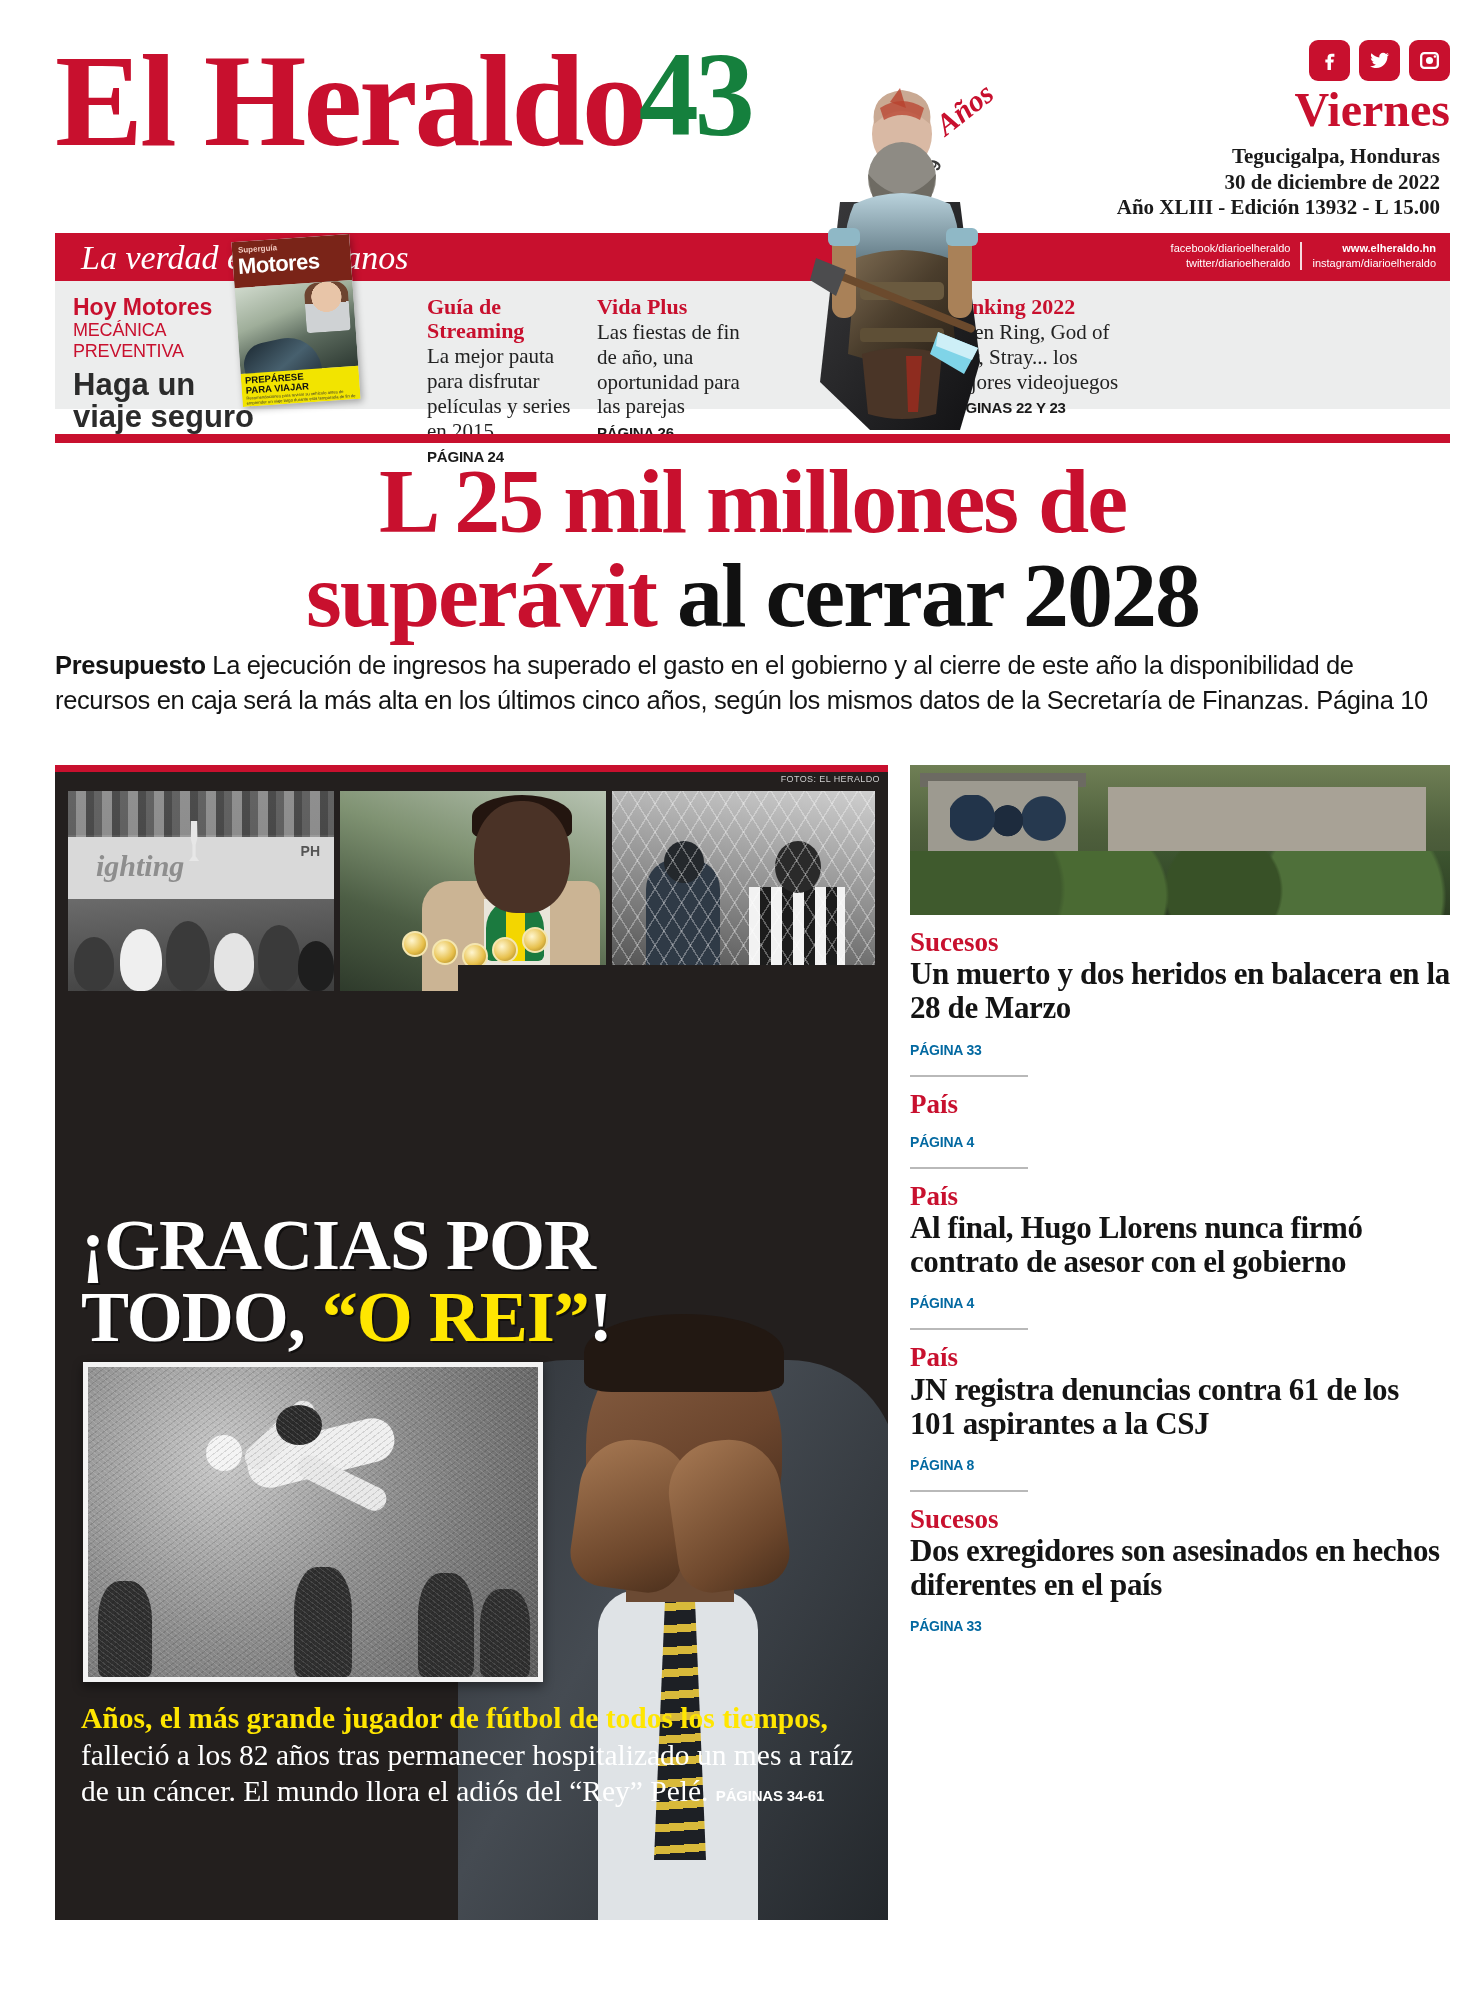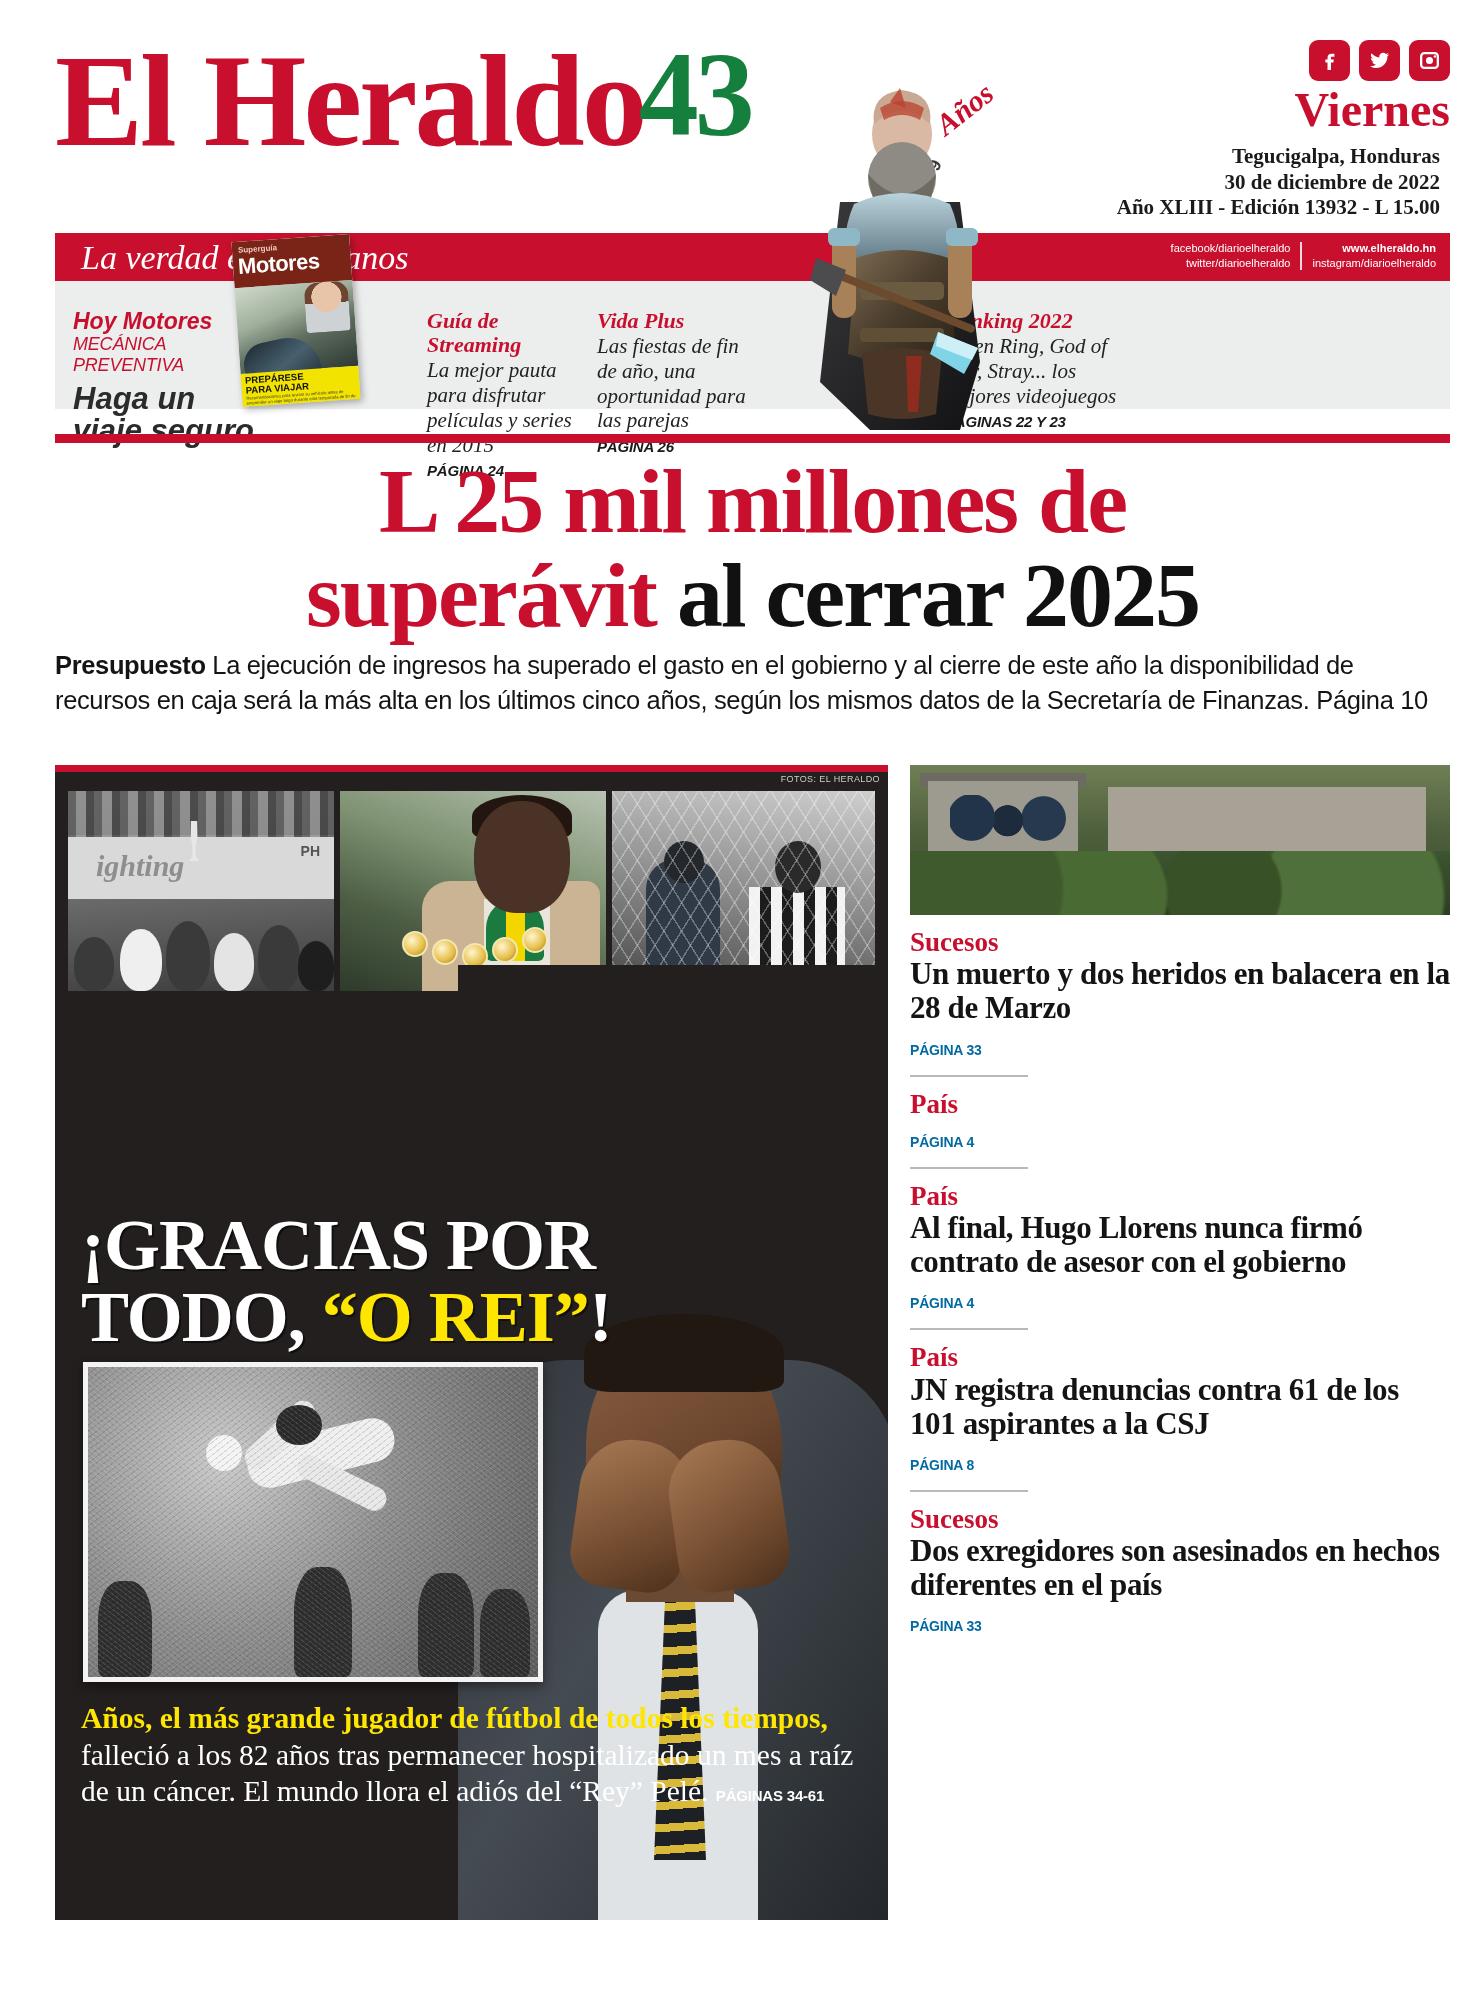--- a/index.html
+++ b/index.html
@@ -88,21 +88,21 @@
   .tag-social .col1 { text-align:right; line-height:1.35; }
   .tag-social .divider { width:2px; height:28px; background:#fff; opacity:.85; }
   .tag-social .col2 { text-align:right; line-height:1.35; }
   .tag-social .bold { font-weight:bold; }
 
   
   .promo {
     position:absolute; left:55px; top:281px; width:1395px; height:128px;
     background:#eceded;
   }
-  .promo-col { position:absolute; top:28px;font-style:italic; }
+  .promo-col { position:absolute; top:14px; }
   .promo-kicker {
     font-family:"Liberation Sans", sans-serif; font-weight:bold;
     font-size:23px; color:#c8102e; line-height:1.1;
   }
   .promo-sub {
     font-family:"Liberation Sans", sans-serif;
     font-size:18px; color:#c8102e; line-height:1.15; letter-spacing:-.2px;
   }
   .promo-big {
     font-family:"Liberation Sans", sans-serif; font-weight:bold;
@@ -453,21 +453,21 @@
       <b style="white-space:pre-line;">PREPÁRESE
 PARA VIAJAR</b>
       <span>Recomendaciones para revisar su vehículo antes de emprender un viaje largo durante esta temporada de fin de año.</span>
     </div>
   </div>
 
   <div class="rule-red" style="left:55px; top:434px; width:1395px; height:9px;"></div>
 
   <div class="headline">
     <div><span class="red">L 25 mil millones de</span></div>
-    <div><span class="red">superávit</span><span> al cerrar 2025</span></div>
+    <div><span class="red">superávit</span><span> al cerrar 2028</span></div>
   </div>
 
   <div class="deck">
     <b>Presupuesto</b><span> La ejecución de ingresos ha superado el gasto en el gobierno y al cierre de este año la disponibilidad de recursos en caja será la más alta en los últimos cinco años, según los mismos datos de la Secretaría de Finanzas. Página 10</span>
   </div>
 
   <div class="feature">
     <div class="feature-topbar"></div>
     <div class="fotos-credit">FOTOS: EL HERALDO</div>
 

